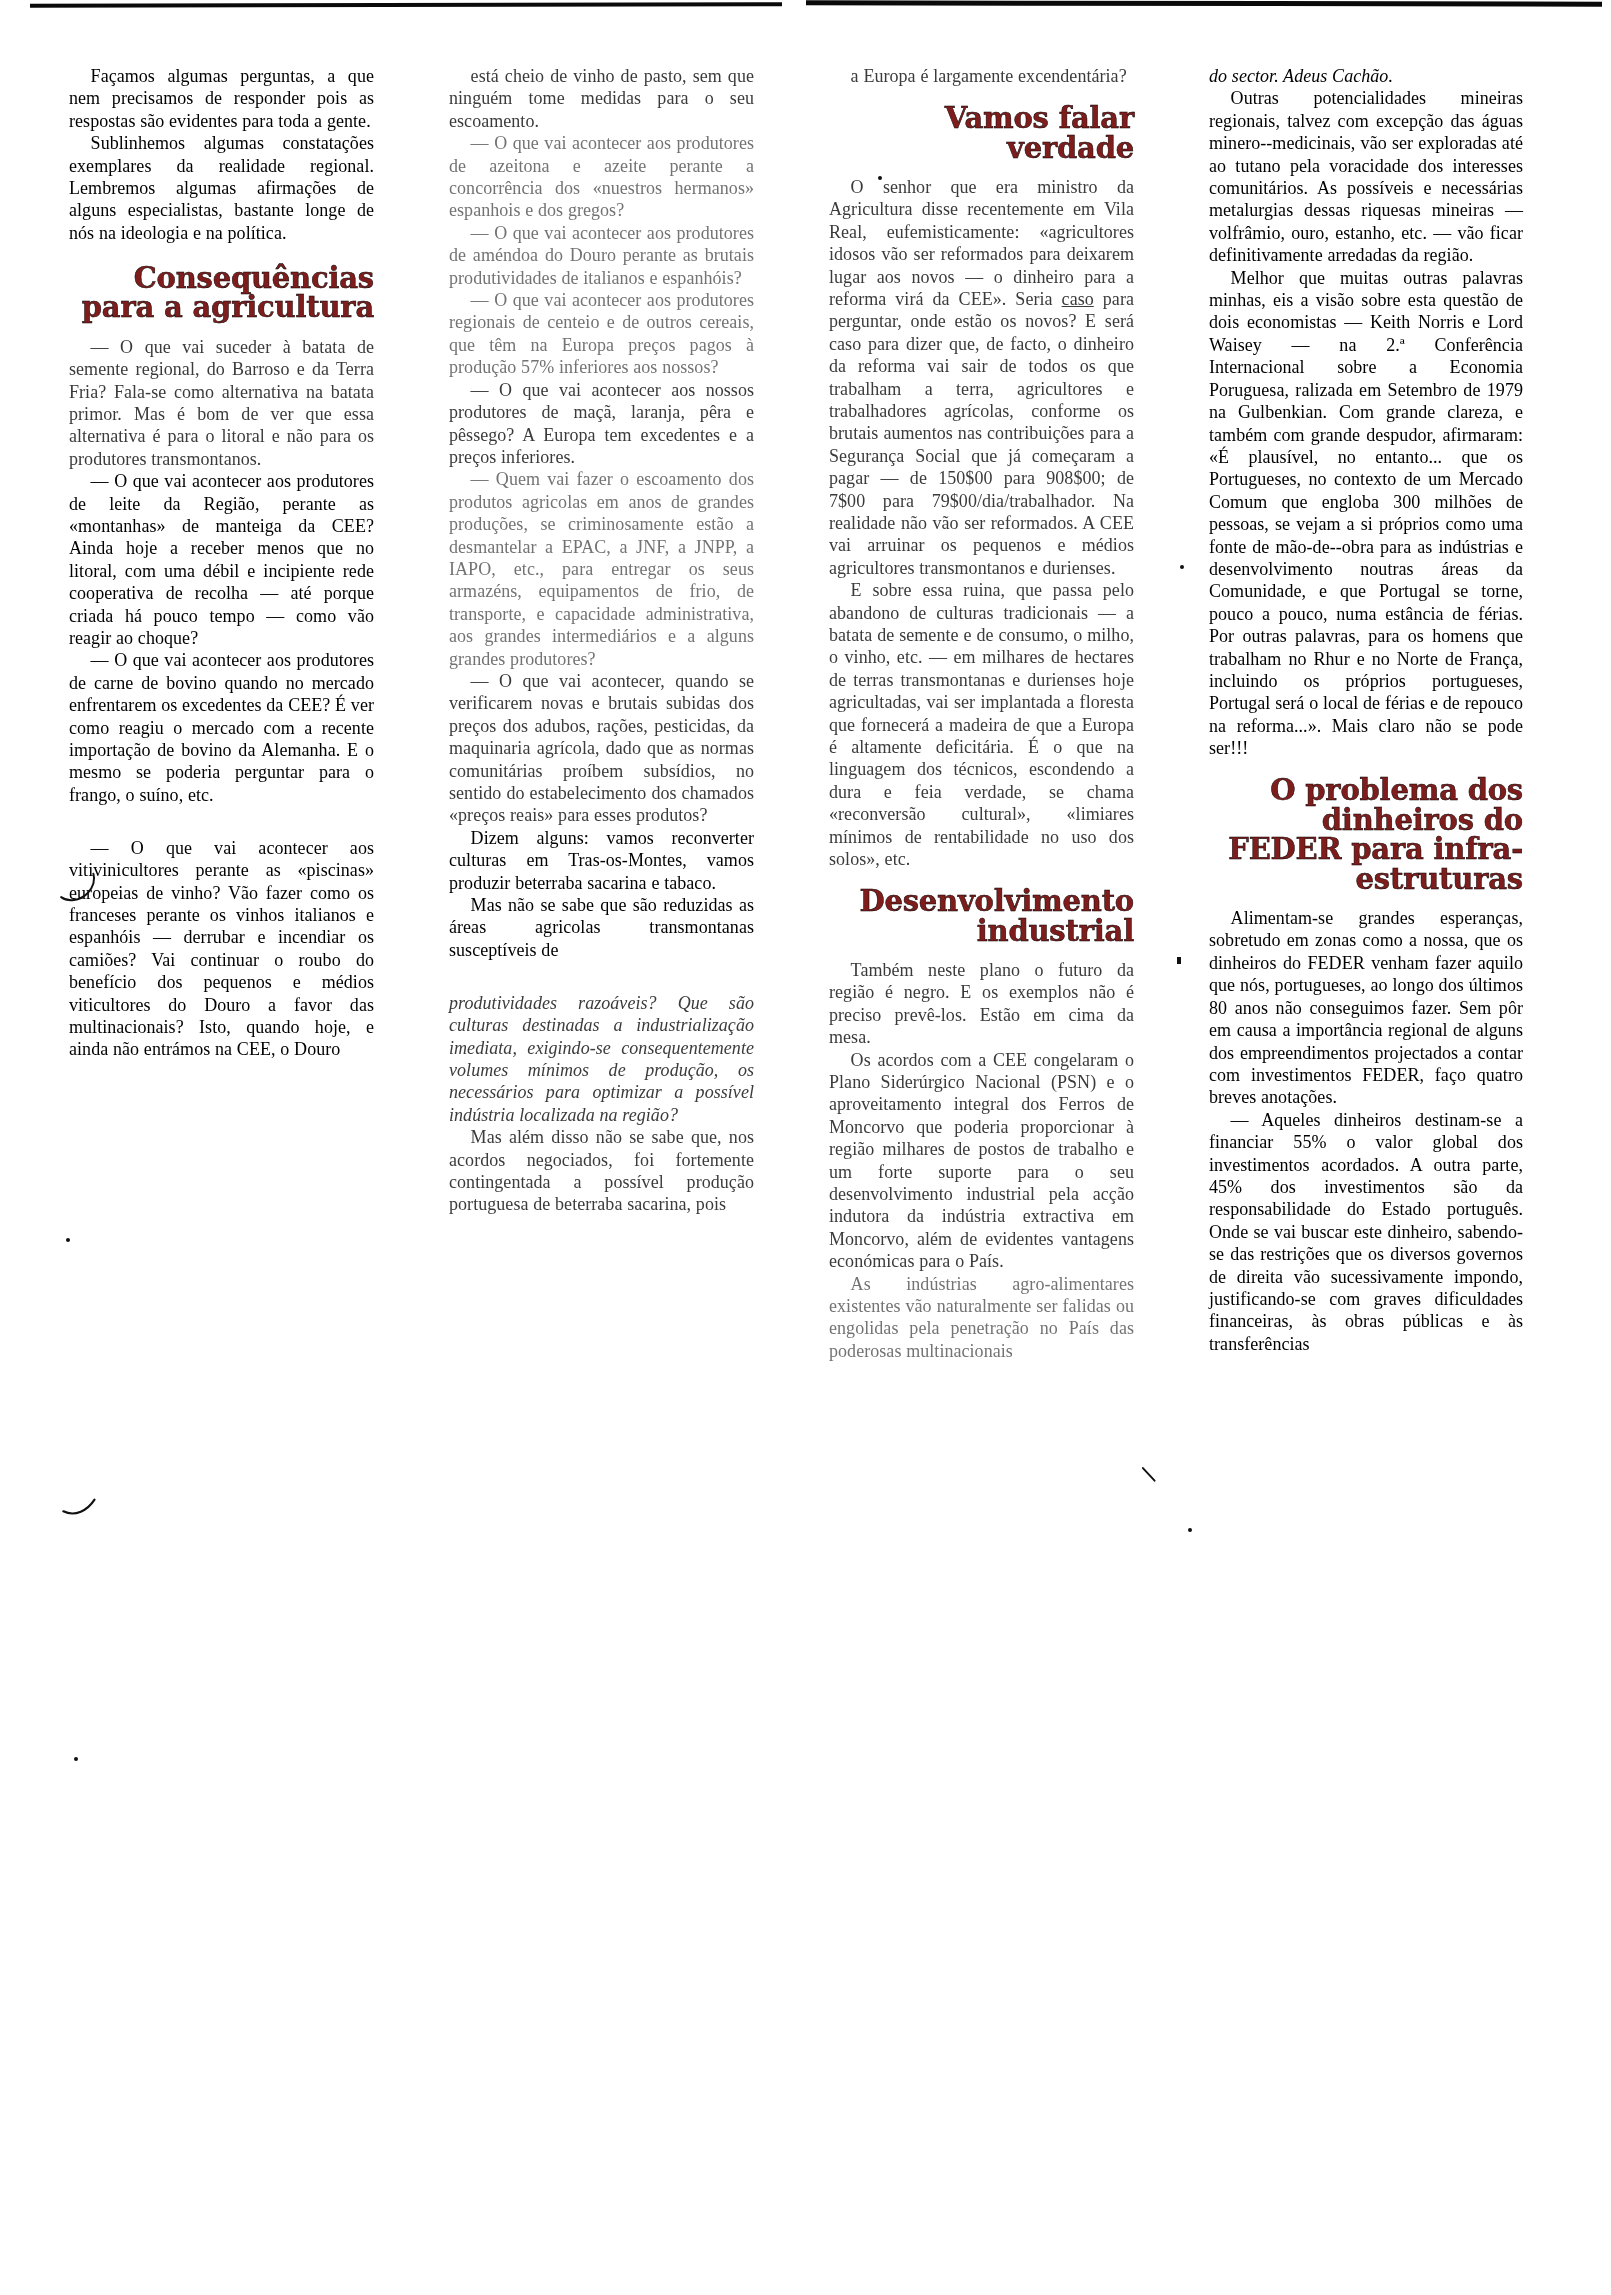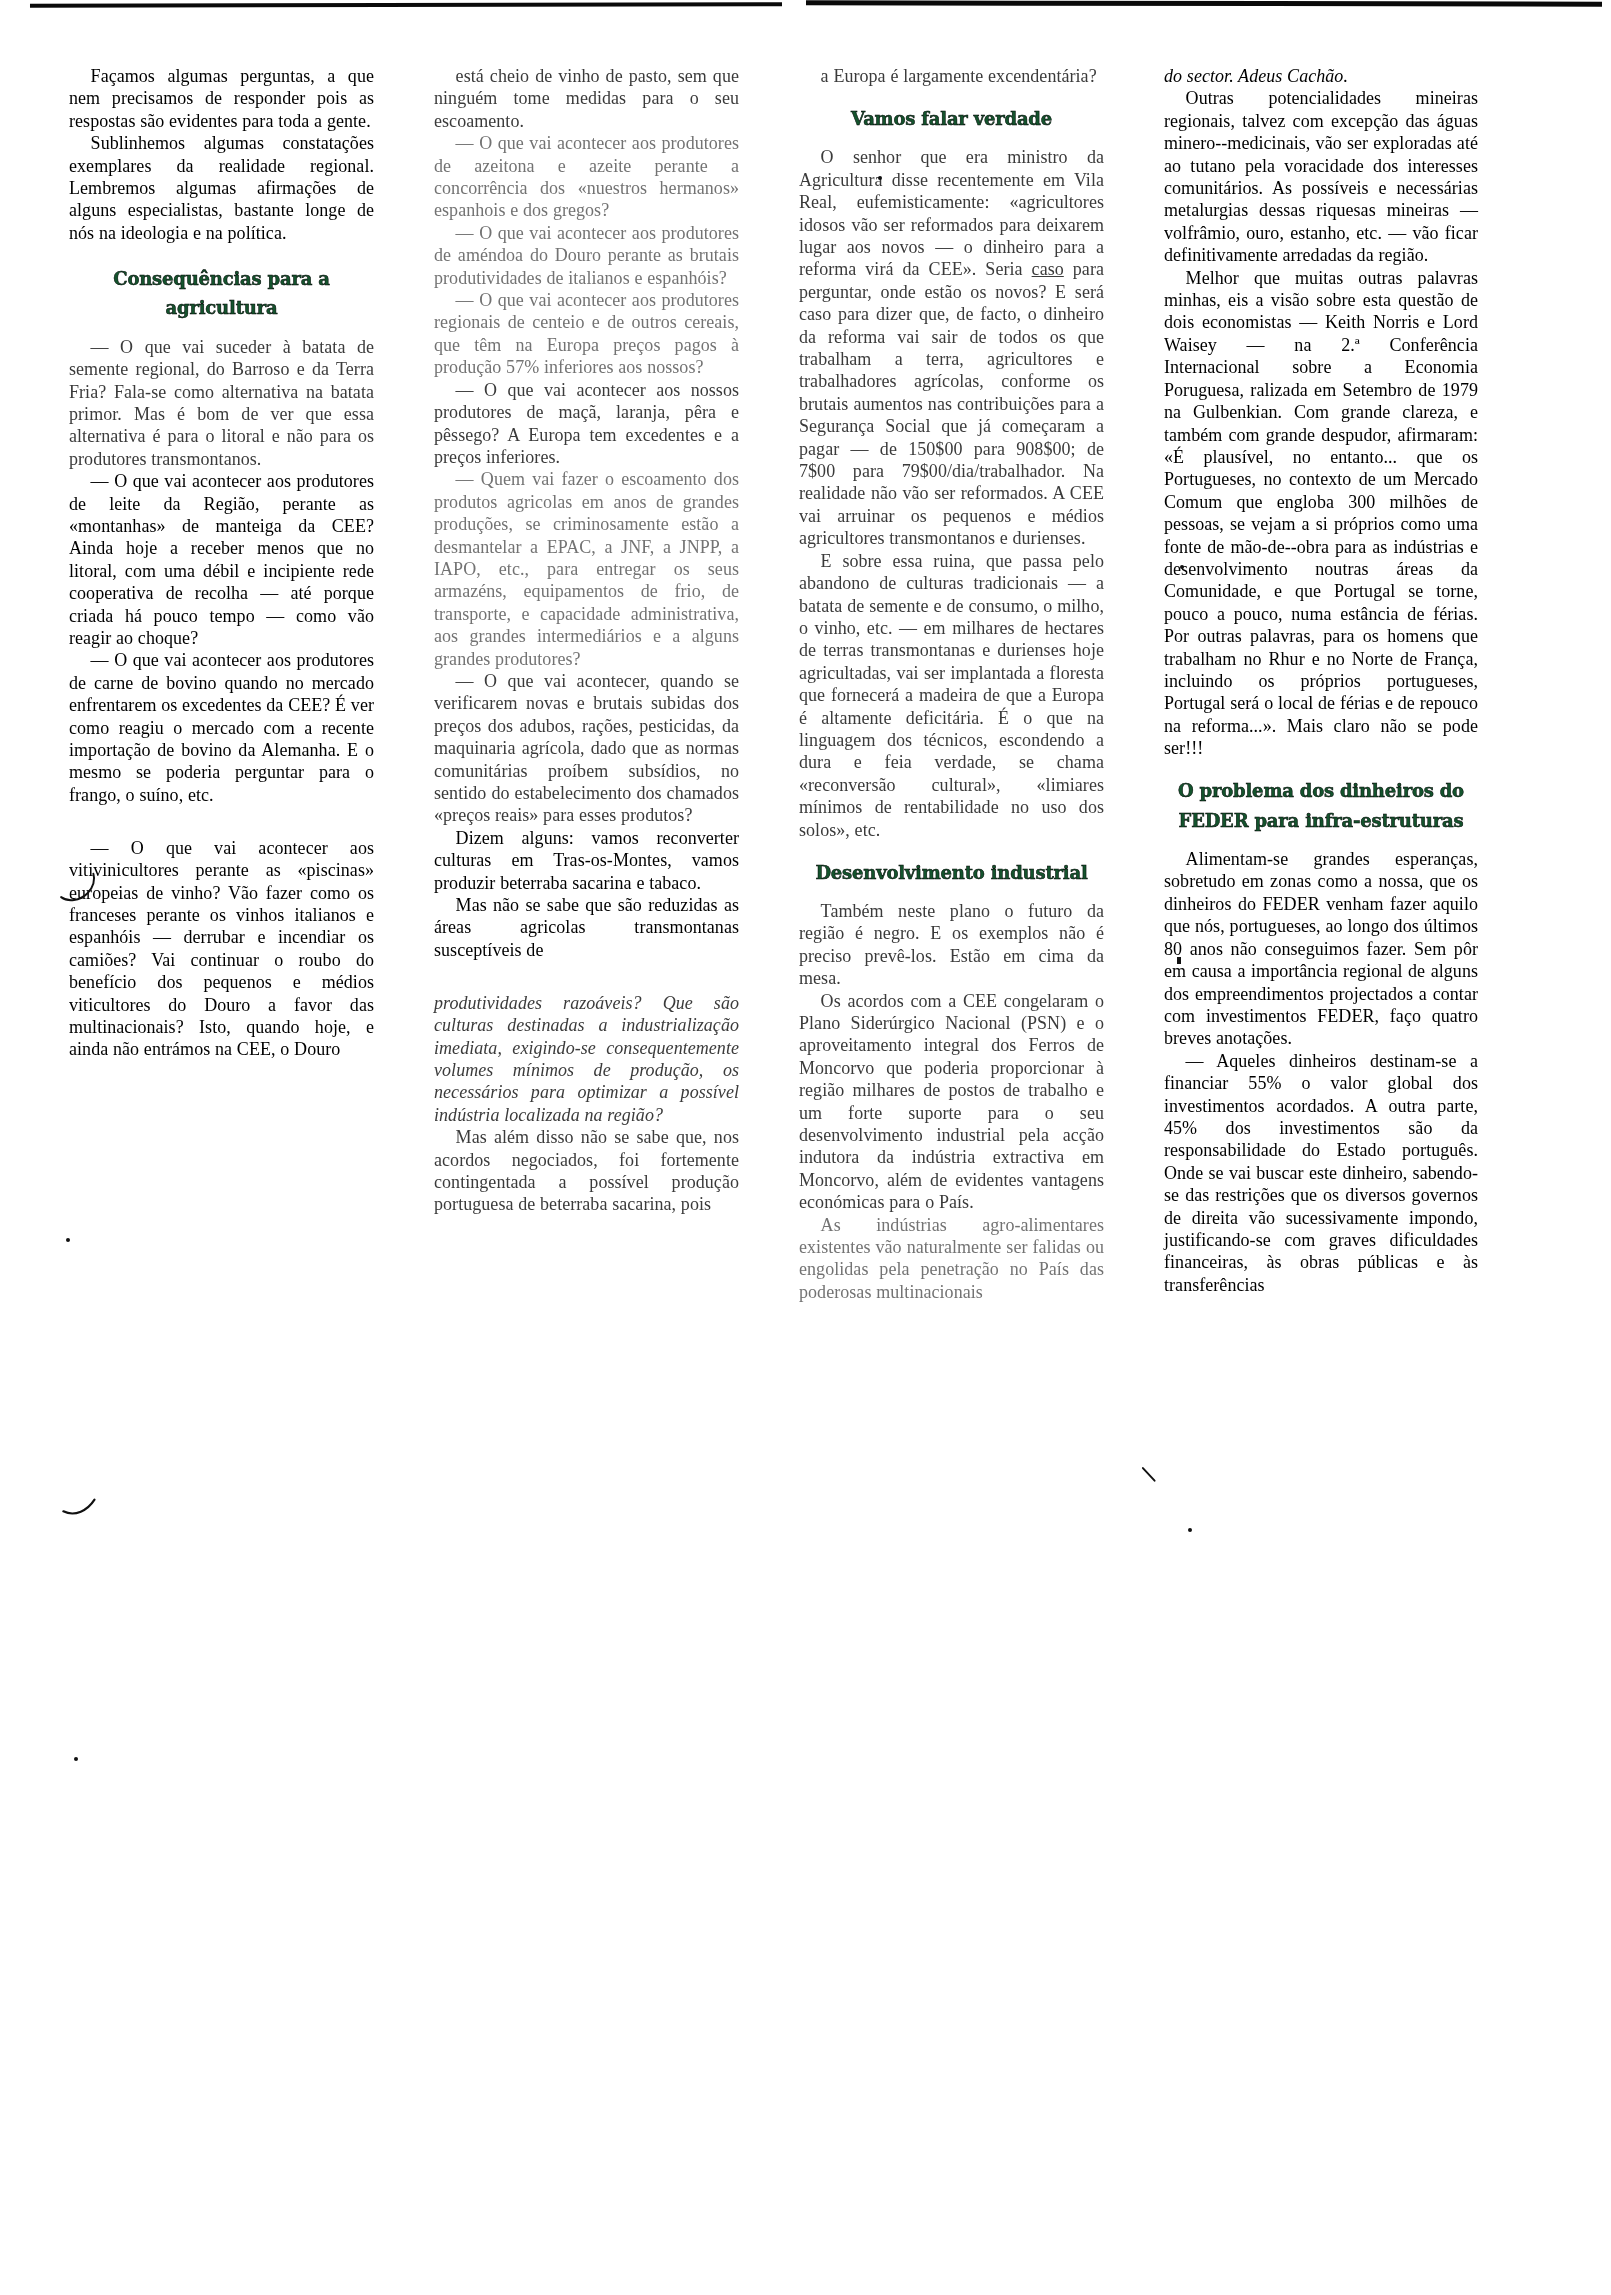--- a/index.html
+++ b/index.html
@@ -30,21 +30,21 @@
     left: 0; top: 0;
     width: 1612px;
     height: 2295px;
   }
   .columns {
     position: absolute;
     left: 69px;
     top: 65px;
     width: 1474px;
     display: flex;
-    gap: 1px;
+    gap: 16px;
   }
   .col {
     width: 305px;
     margin-right: 59px;
   }
   .col:last-child { margin-right: 0; }
   .col-4 { width: 314px; }
 
   
   .col p {
@@ -60,27 +60,27 @@
   .col p.noind { text-indent: 0; font-style: italic; }
   .faded2   { color: #3b3b3b; }
   .faded3   { color: #737373; }
 
   b, .bold { font-weight: normal; }
 
   
   h2.sec {
     margin: 16.7px 0 12.8px 0;
     font-family: "DejaVu Serif", "Liberation Serif", serif;
-    font-size: 18px;
+    font-size: 29px;
     line-height: 29.5px;
     font-weight: bold;
     letter-spacing: -0.2px;
     text-indent: 0;
-    text-align: center;
-    color: #14532d;
+    text-align: right;
+    color: #7f1d1d;
     -webkit-text-stroke: 0.5px #000;
   }
   h2.sec.first { margin-top: 19.7px; }
 
   
   .pen {
     position: absolute;
     border: 0;
     pointer-events: none;
   }

